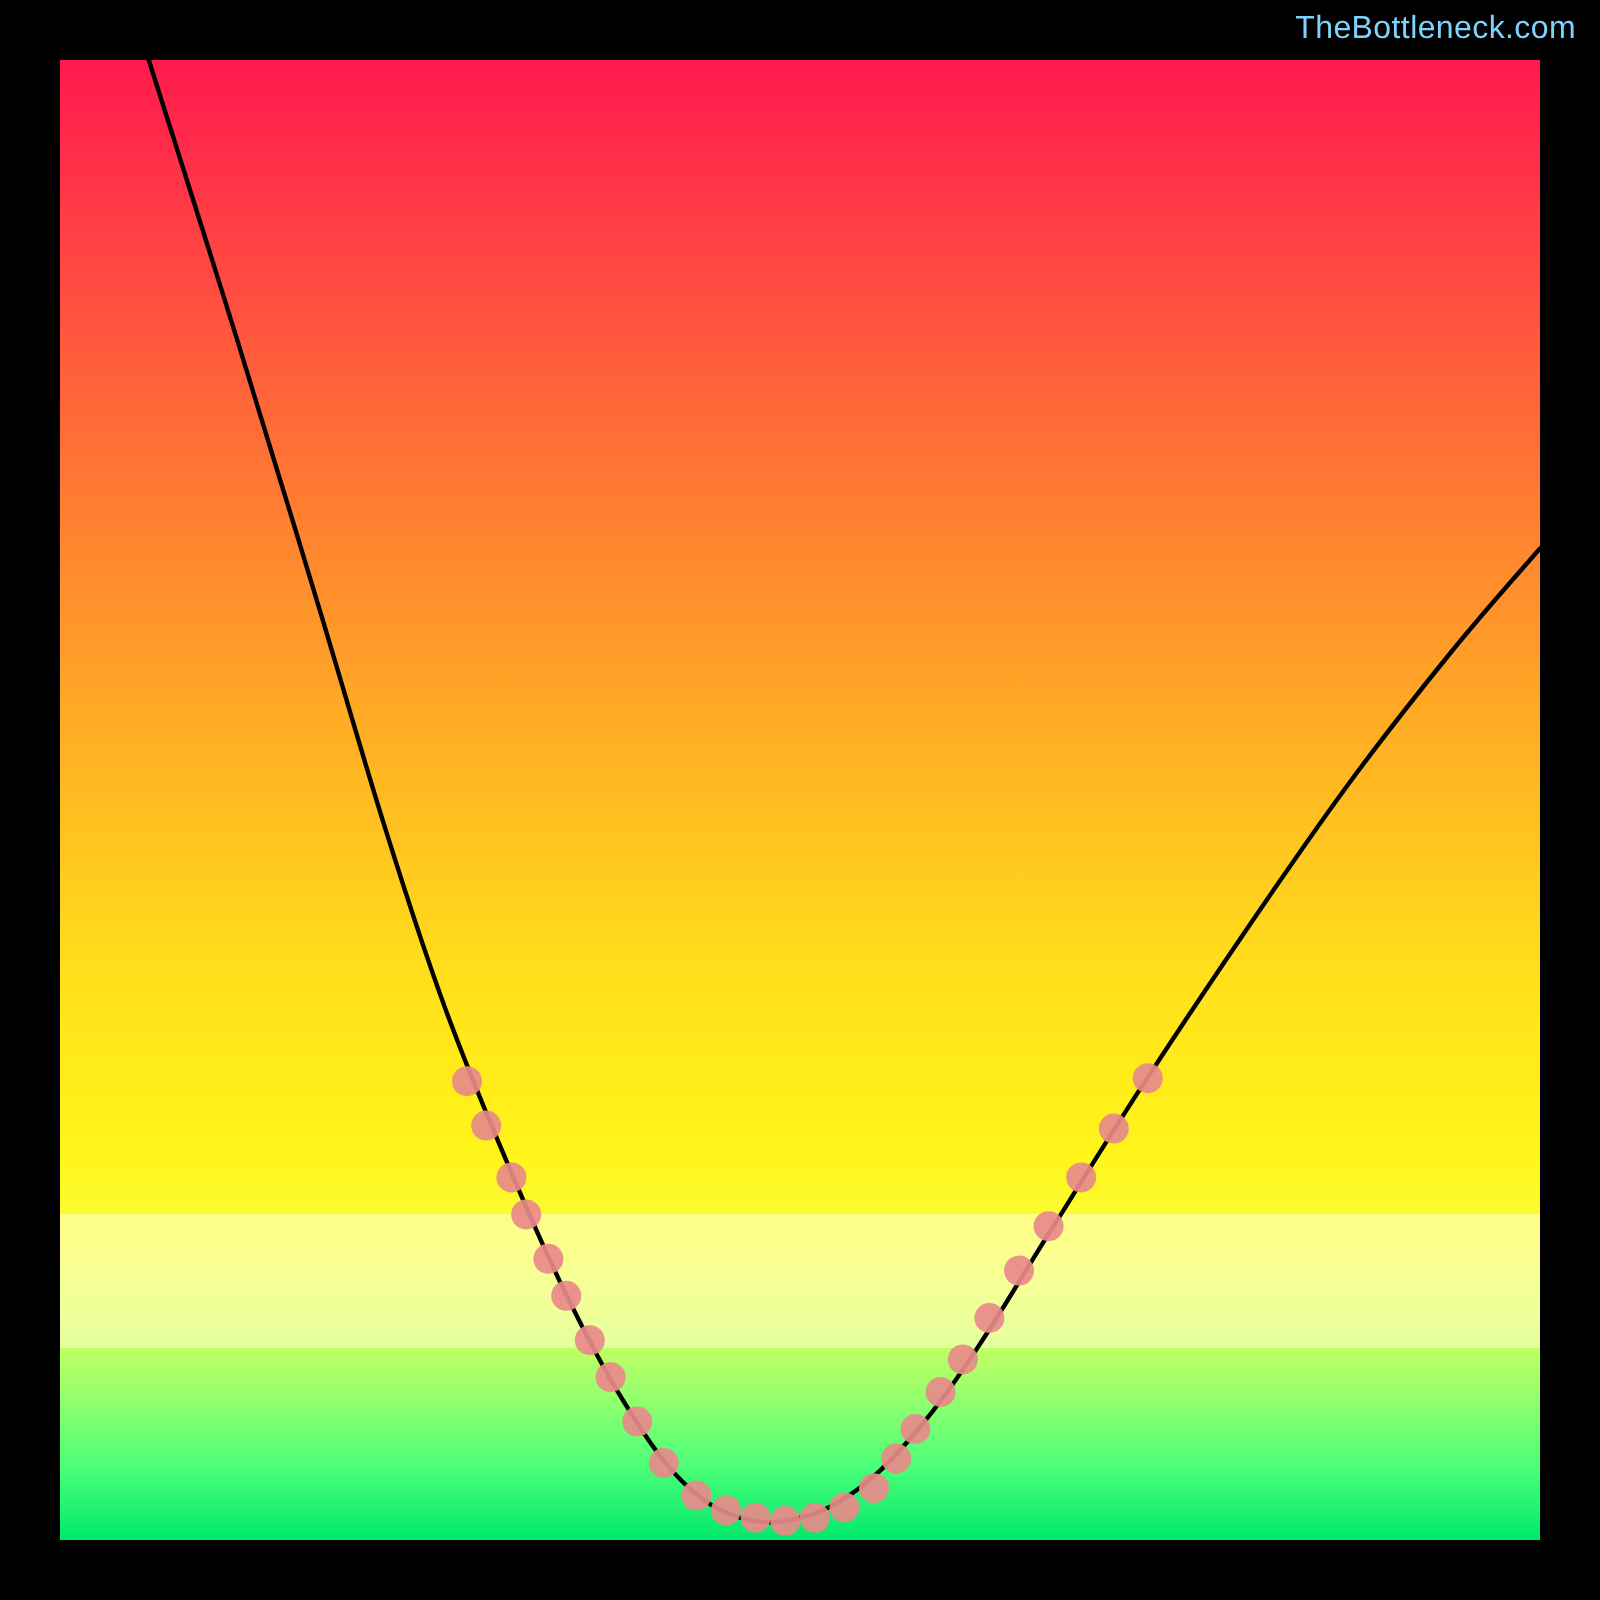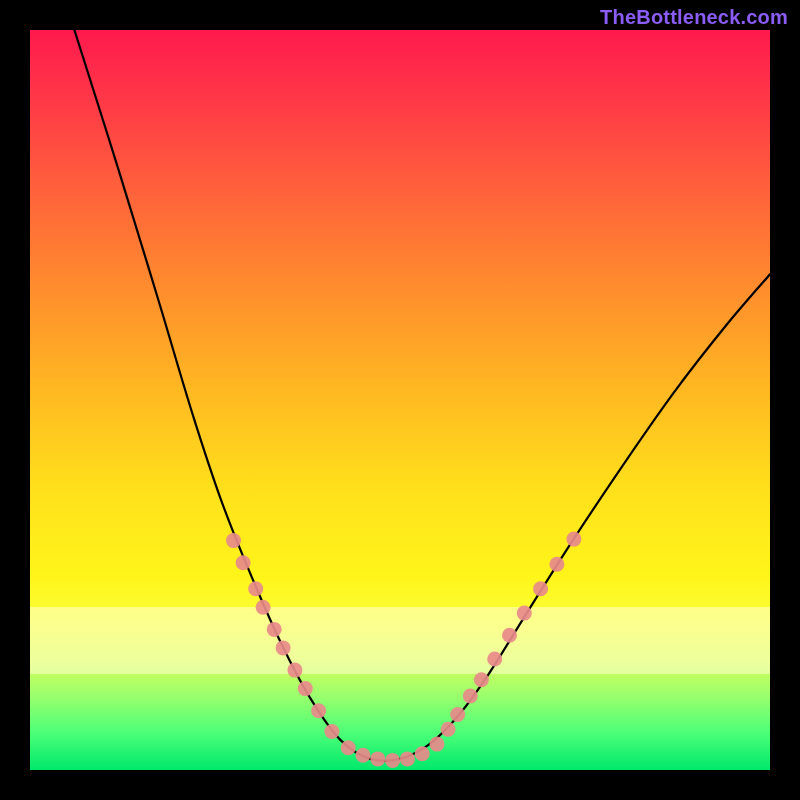--- a/index.html
+++ b/index.html
@@ -47,24 +47,24 @@
     left: 0;
     width: 100%;
     top: 78%;
     height: 9%;
     background: rgba(255, 255, 210, 0.55);
   }
   .watermark {
     position: absolute;
     top: 6px;
     right: 12px;
-    color: #8b5cf6;
-    font-size: 20px;
+    color: #7dd3fc;
+    font-size: 16px;
     letter-spacing: 0.2px;
-    font-weight: 700;
+    font-weight: 400;
   }
   svg.curve-layer {
     position: absolute;
     top: 0; left: 0;
     width: 740px;
     height: 740px;
     overflow: visible;
   }
 </style>
 </head>

